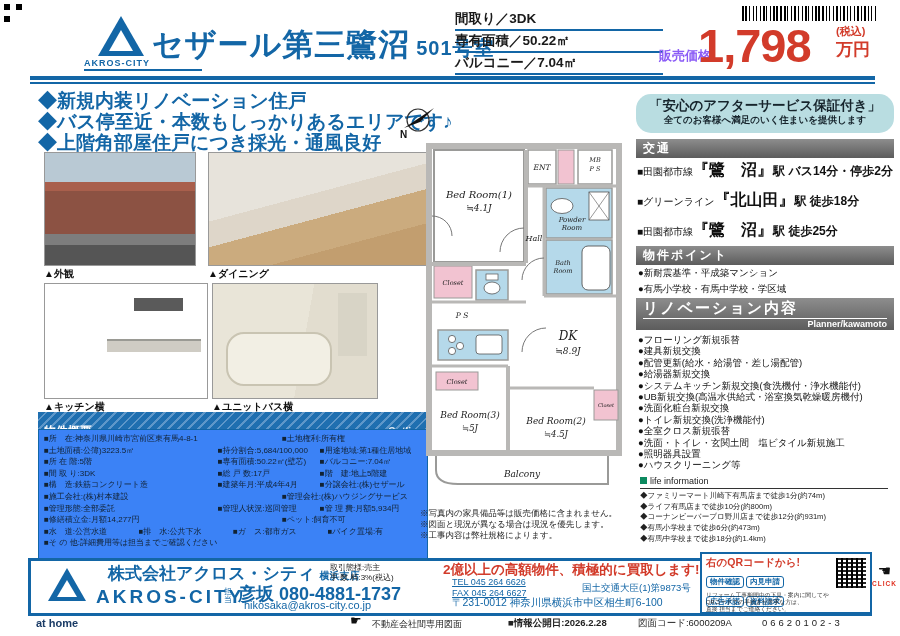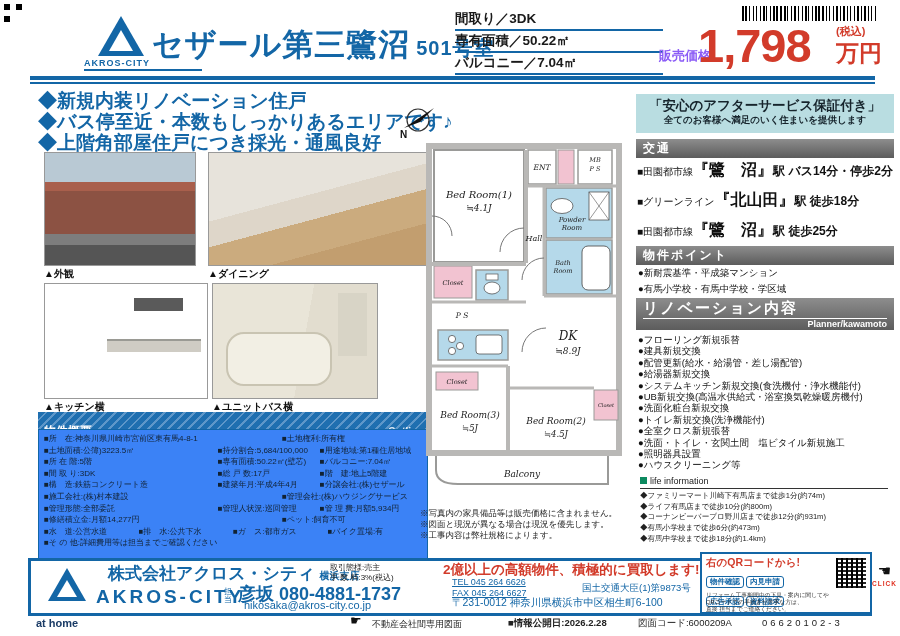--- a/index.html
+++ b/index.html
@@ -22,21 +22,21 @@
   
   .photo{position:absolute;border:1px solid #999;}
   .caption{font-size:10px;font-weight:bold;color:#111;white-space:nowrap;}
   
   .otitle{background:repeating-linear-gradient(135deg,#1f6fb0 0 5px,#5e97c9 5px 7px);color:#fff;display:flex;justify-content:space-between;align-items:center;padding:11px 6px;font-weight:bold;}
   .obox{border:1px solid #1366a6;background:#3b82f6;padding:3px 5px;font-size:8px;line-height:11.6px;color:#123;}
   .orow{display:flex;white-space:nowrap;overflow:hidden;}
   .orow span{flex:1;overflow:hidden;}
   .orow span.w{flex:1.7;}
   
-  .guarantee{background:#b9dde1;text-align:center;color:#16242c;}
+  .guarantee{background:#b9dde1;text-align:center;color:#16242c;border-radius:15px;}
   .g1{font-size:13.5px;font-weight:bold;line-height:17px;padding-top:3px;}
   .g2{font-size:9.5px;font-weight:bold;}
   .secbar{background:linear-gradient(#8d8d8d,#5c5c5c);color:#fff;font-weight:bold;font-size:12px;padding:1px 7px;letter-spacing:2px;}
   .transit{font-size:10px;color:#111;white-space:nowrap;}
   .transit .st{font-size:16px;font-weight:bold;}
   .transit .min{font-size:12px;font-weight:bold;}
   .plist{font-size:9.5px;line-height:16px;color:#111;white-space:nowrap;}
   .rlist{font-size:9.5px;line-height:11.4px;color:#111;white-space:nowrap;}
   .lifebox{font-size:7.6px;line-height:10.8px;color:#222;white-space:nowrap;}
   .lifetitle{font-size:9px;border-bottom:1px solid #333;padding-bottom:1px;margin-bottom:2px;}
@@ -97,21 +97,21 @@
   </div>
   <div class="abs spec-row" style="left:455px;top:54px;">
     <span>バルコニー</span>／<span>7.04㎡</span>
   </div>
 
   <div class="abs barcode" style="left:742px;top:6px;width:136px;height:15px;"></div>
 
   <div class="abs" style="left:659px;top:47px;font-size:13px;font-weight:bold;color:#8b5cf6;">販売価格</div>
   <div class="abs price-num" style="left:698px;top:22px;">1,798</div>
   <div class="abs red" style="left:836px;top:24px;font-size:11px;font-weight:bold;">(税込)</div>
-  <div class="abs red" style="left:836px;top:38px;font-size:23px;font-weight:bold;">万円</div>
+  <div class="abs red" style="left:836px;top:38px;font-size:17px;font-weight:bold;">万円</div>
 
   <div class="abs dbl-rule" style="left:30px;top:76px;width:845px;"></div>
 
   <div class="abs catch" style="left:38px;top:90px;">
     <div>◆新規内装リノベーション住戸</div>
     <div>◆バス停至近・本数もしっかりあるエリアです♪</div>
     <div>◆上階角部屋住戸につき採光・通風良好</div>
   </div>
 
   <div class="photo" style="left:44px;top:152px;width:150px;height:112px;background:

